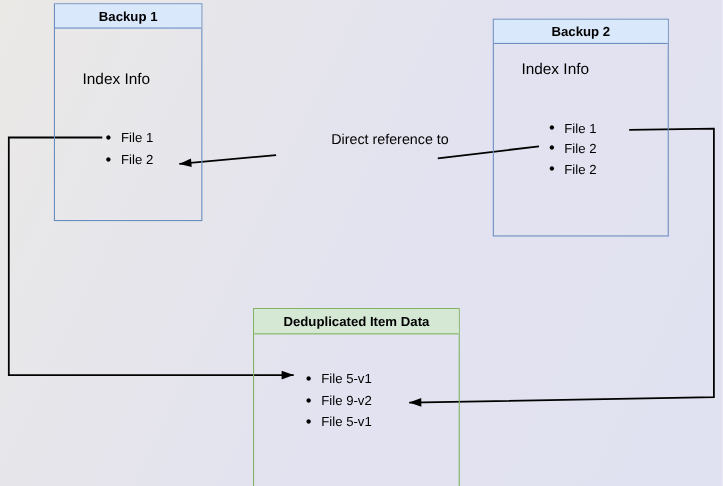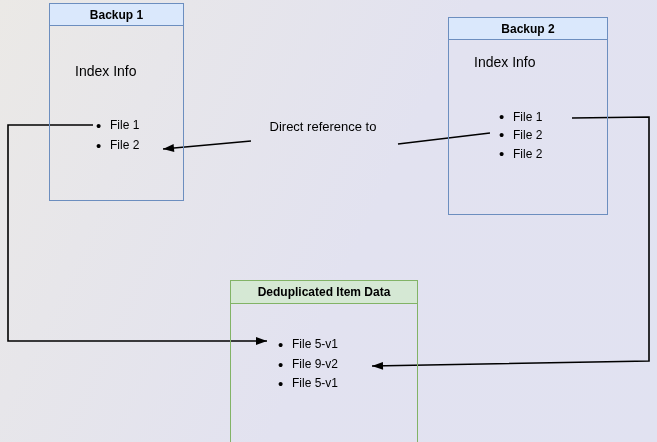--- a/index.html
+++ b/index.html
@@ -55,21 +55,21 @@
   }
   .b1-list{left:96px;top:116px;}
   .b1-list li{line-height:19.5px;}
   .b2-list{left:499px;top:108px;}
   .b2-list li{line-height:18.4px;}
   .dd-list{left:278px;top:335px;padding-left:0;}
   .dd-list li{line-height:19.7px;padding-left:16px;}
   #edge-label{
     position:absolute;
     left:238px;top:119px;width:170px;
-    text-align:center;
+    text-align:right;
     font-size:13px;
     line-height:15px;
   }
   #connectors{
     position:absolute;
     left:0;top:0;width:657px;height:442px;
     pointer-events:none;
   }
 </style>
 </head>

